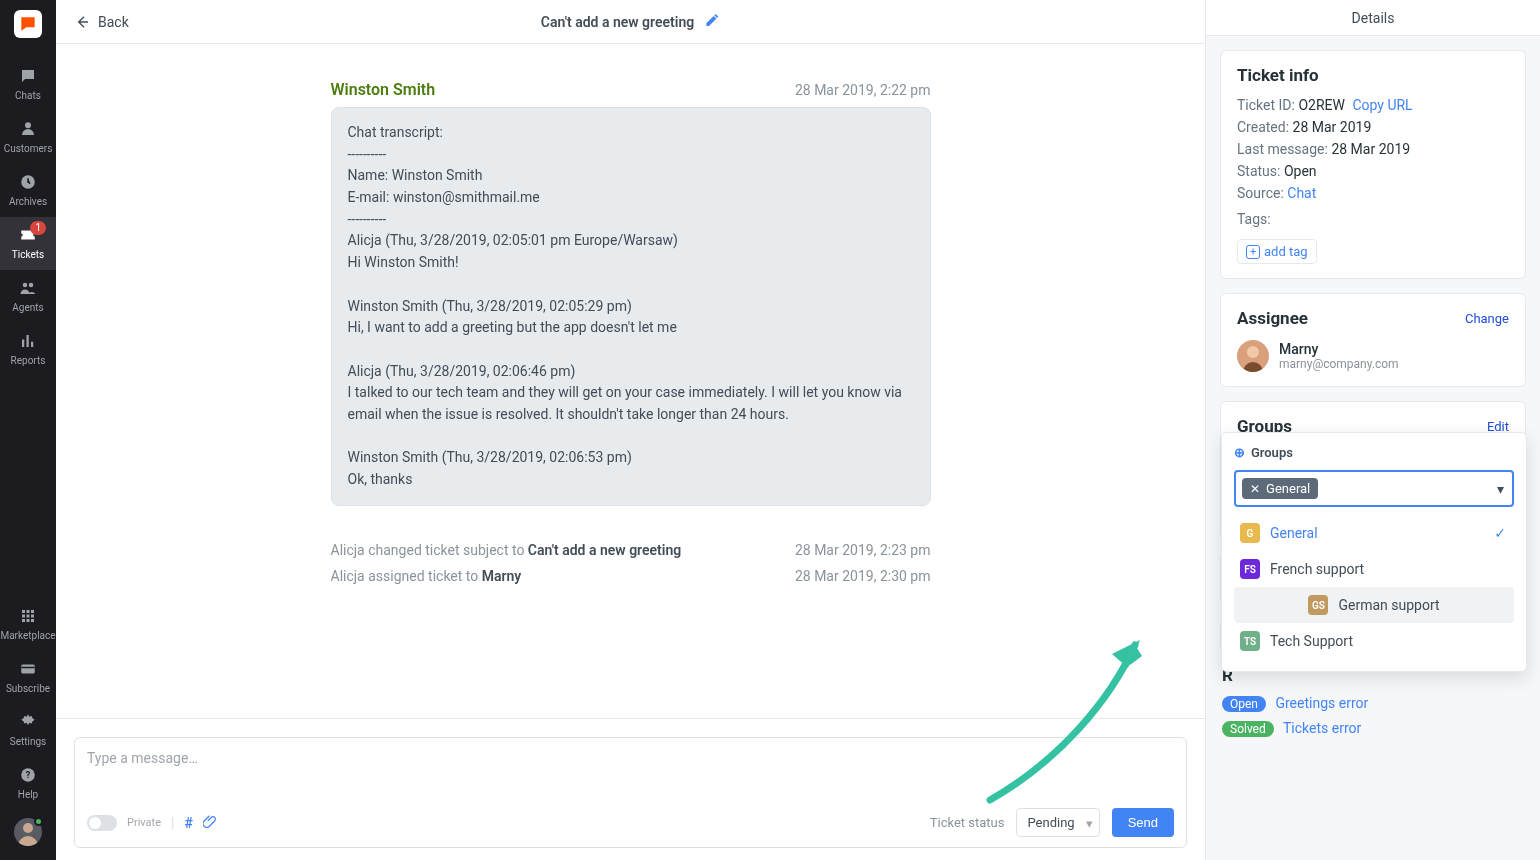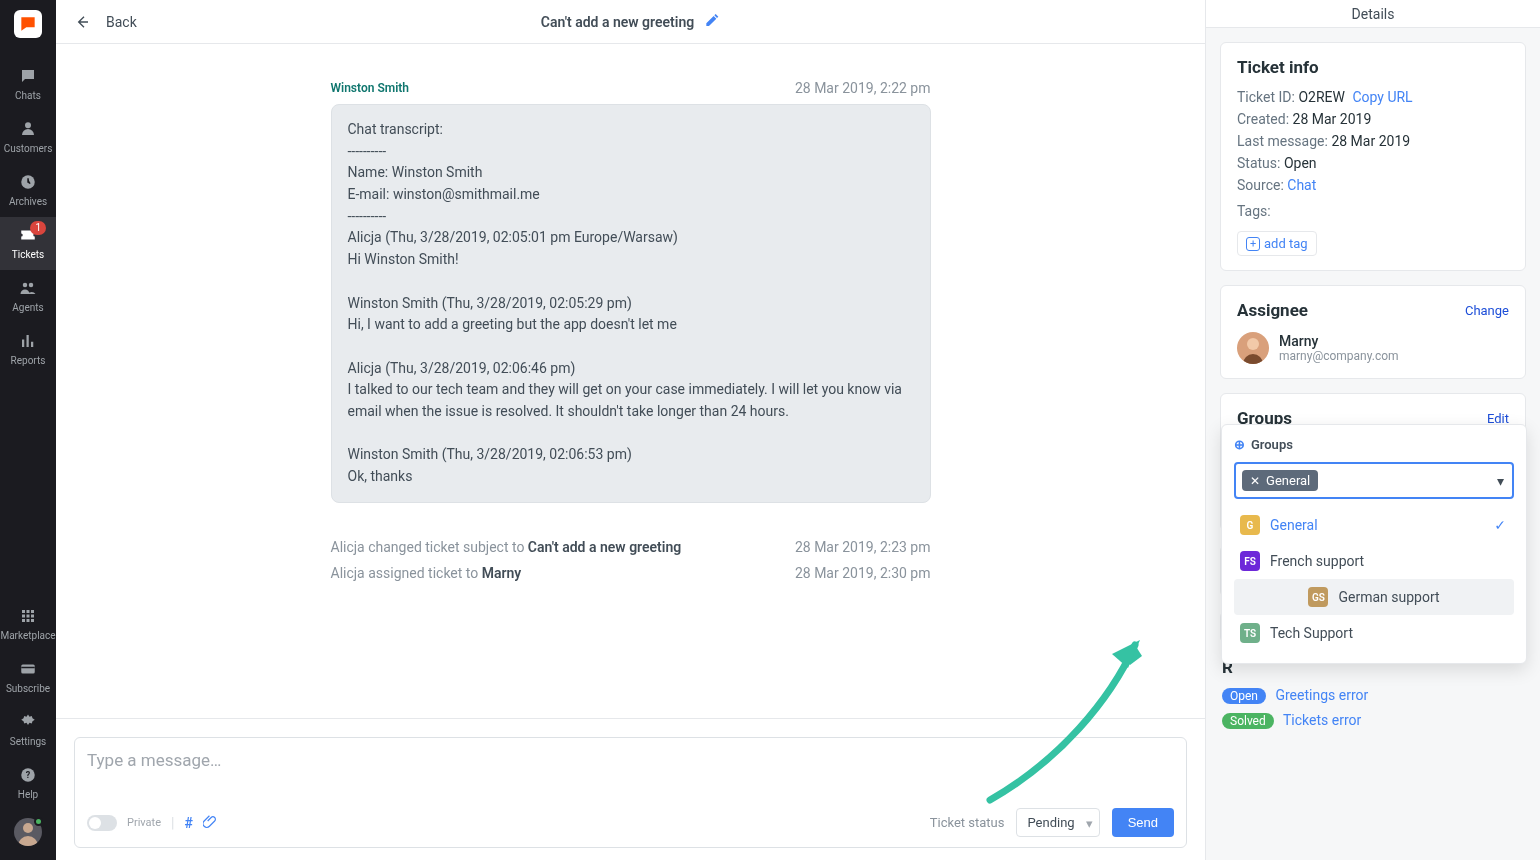--- a/index.html
+++ b/index.html
@@ -15,52 +15,52 @@
 .nav-item .icon { width: 20px; height: 20px; display: flex; align-items: center; justify-content: center; }
 .nav-item .label { font-size: 10px; margin-top: 4px; }
 .nav-badge { position: absolute; top: 4px; right: 10px; background: #d9453d; color: #fff; font-size: 10px; border-radius: 8px; padding: 0 5px; line-height: 14px; }
 .nav-spacer { flex: 1; }
 .nav-avatar { width: 28px; height: 28px; border-radius: 50%; background: #5a5a62; margin-bottom: 14px; position: relative; overflow: hidden; }
 .nav-avatar-dot { position: absolute; top: -1px; right: -1px; width: 9px; height: 9px; border-radius: 50%; background: #4bb462; border: 2px solid #1b1b20; }
 
 
 .main-col { flex: 1; display: flex; flex-direction: column; border-right: 1px solid #e6e8eb; min-width: 0; }
 .topbar { height: 44px; border-bottom: 1px solid #e6e8eb; display: flex; align-items: center; padding: 0 18px; position: relative; }
-.back-btn { display: flex; align-items: center; color: #424d57; cursor: pointer; gap: 16px; text-align: right; }
+.back-btn { display: flex; align-items: center; color: #424d57; cursor: pointer; gap: 8px; text-align: right; }
 .topbar-title { position: absolute; left: 50%; transform: translateX(-50%); display: flex; align-items: center; gap: 10px; color: #424d57; font-weight: 600; }
 .edit-icon { color: #4384f5; cursor: pointer; }
 
 .conversation { flex: 1; overflow-y: auto; padding: 36px 0 20px; }
 .conv-inner { width: 680px; margin: 0 auto; }
 .msg-head { display: flex; justify-content: space-between; align-items: center; margin: 0 40px 8px; }
-.msg-author { font-weight: 600; color: #0f766e; font-size: 12px; }
+.msg-author { font-weight: 600; color: #4d7c0f; font-size: 16px; }
 .msg-time { color: #8a939c; font-size: 14px; }
 .transcript-box { background: #e8ebee; border: 1px solid #dde1e5; border-radius: 8px; padding: 14px 16px; margin: 0 40px 36px; font-size: 14px; line-height: 1.55; color: #424d57; white-space: pre-wrap; }
 .event-row { display: flex; justify-content: space-between; margin: 0 40px 10px; font-size: 14px; color: #8a939c; }
 .event-row b { color: #424d57; font-weight: 600; }
 
 .composer { border-top: 1px solid #e6e8eb; padding: 18px 18px 12px; }
 .composer-box { border: 1px solid #dde1e5; border-radius: 6px; padding: 12px 12px 10px; }
-.composer-input { min-height: 40px; color: #a0a6ad; font-size: 17px; }
+.composer-input { min-height: 40px; color: #a0a6ad; font-size: 14px; }
 .composer-bottom { display: flex; align-items: center; justify-content: space-between; margin-top: 18px; }
 .composer-left { display: flex; align-items: center; gap: 10px; color: #a0a6ad; }
 .toggle { width: 30px; height: 16px; border-radius: 8px; background: #dde1e5; position: relative; }
 .toggle::after { content: ""; position: absolute; left: 2px; top: 2px; width: 12px; height: 12px; background: #fff; border-radius: 50%; }
 .private-label { font-size: 11px; }
 .vbar { color: #dde1e5; }
 .hash, .clip { color: #4384f5; cursor: pointer; font-weight: 600; }
 .composer-right { display: flex; align-items: center; gap: 12px; }
 .ticket-status-label { color: #8a939c; font-size: 13px; }
 .status-select { border: 1px solid #dde1e5; border-radius: 4px; padding: 6px 24px 6px 10px; font-size: 13px; color: #424d57; position: relative; cursor: pointer; background: #fff; }
 .status-select .chev { position: absolute; right: 6px; top: 50%; transform: translateY(-50%); color: #a0a6ad; }
 .send-btn { background: #4384f5; color: #fff; border: none; border-radius: 4px; padding: 7px 16px; font-size: 13px; cursor: pointer; }
 
 
 .details-col { width: 334px; background: #f6f7f8; display: flex; flex-direction: column; overflow: hidden; }
-.details-head { height: 28px; border-bottom: 1px solid #e6e8eb; display: flex; align-items: center; justify-content: center; background: #fff; color: #424d57; font-size: 14px; }
+.details-head { height: 36px; border-bottom: 1px solid #e6e8eb; display: flex; align-items: center; justify-content: center; background: #fff; color: #424d57; font-size: 14px; }
 .details-body { flex: 1; overflow-y: auto; padding: 14px; position: relative; }
 .card { background: #fff; border: 1px solid #e6e8eb; border-radius: 6px; padding: 14px 16px; margin-bottom: 14px; font-size: 14px; }
 .card-title { font-weight: 700; font-size: 17px; color: #263238; margin-bottom: 12px; }
 .card-row { margin-bottom: 6px; color: #424d57; }
 .card-row .k { color: #667480; }
 .card-row .v { color: #263238; }
 .copy-link { color: #4384f5; cursor: pointer; margin-left: 4px; }
 .chat-link { color: #4384f5; cursor: pointer; }
 .tag-add { display: inline-flex; align-items: center; gap: 4px; color: #4384f5; cursor: pointer; border: 1px solid #e6e8eb; border-radius: 4px; padding: 4px 8px; font-size: 13px; margin-top: 6px; }
 .card-header-row { display: flex; justify-content: space-between; align-items: center; margin-bottom: 12px; }

